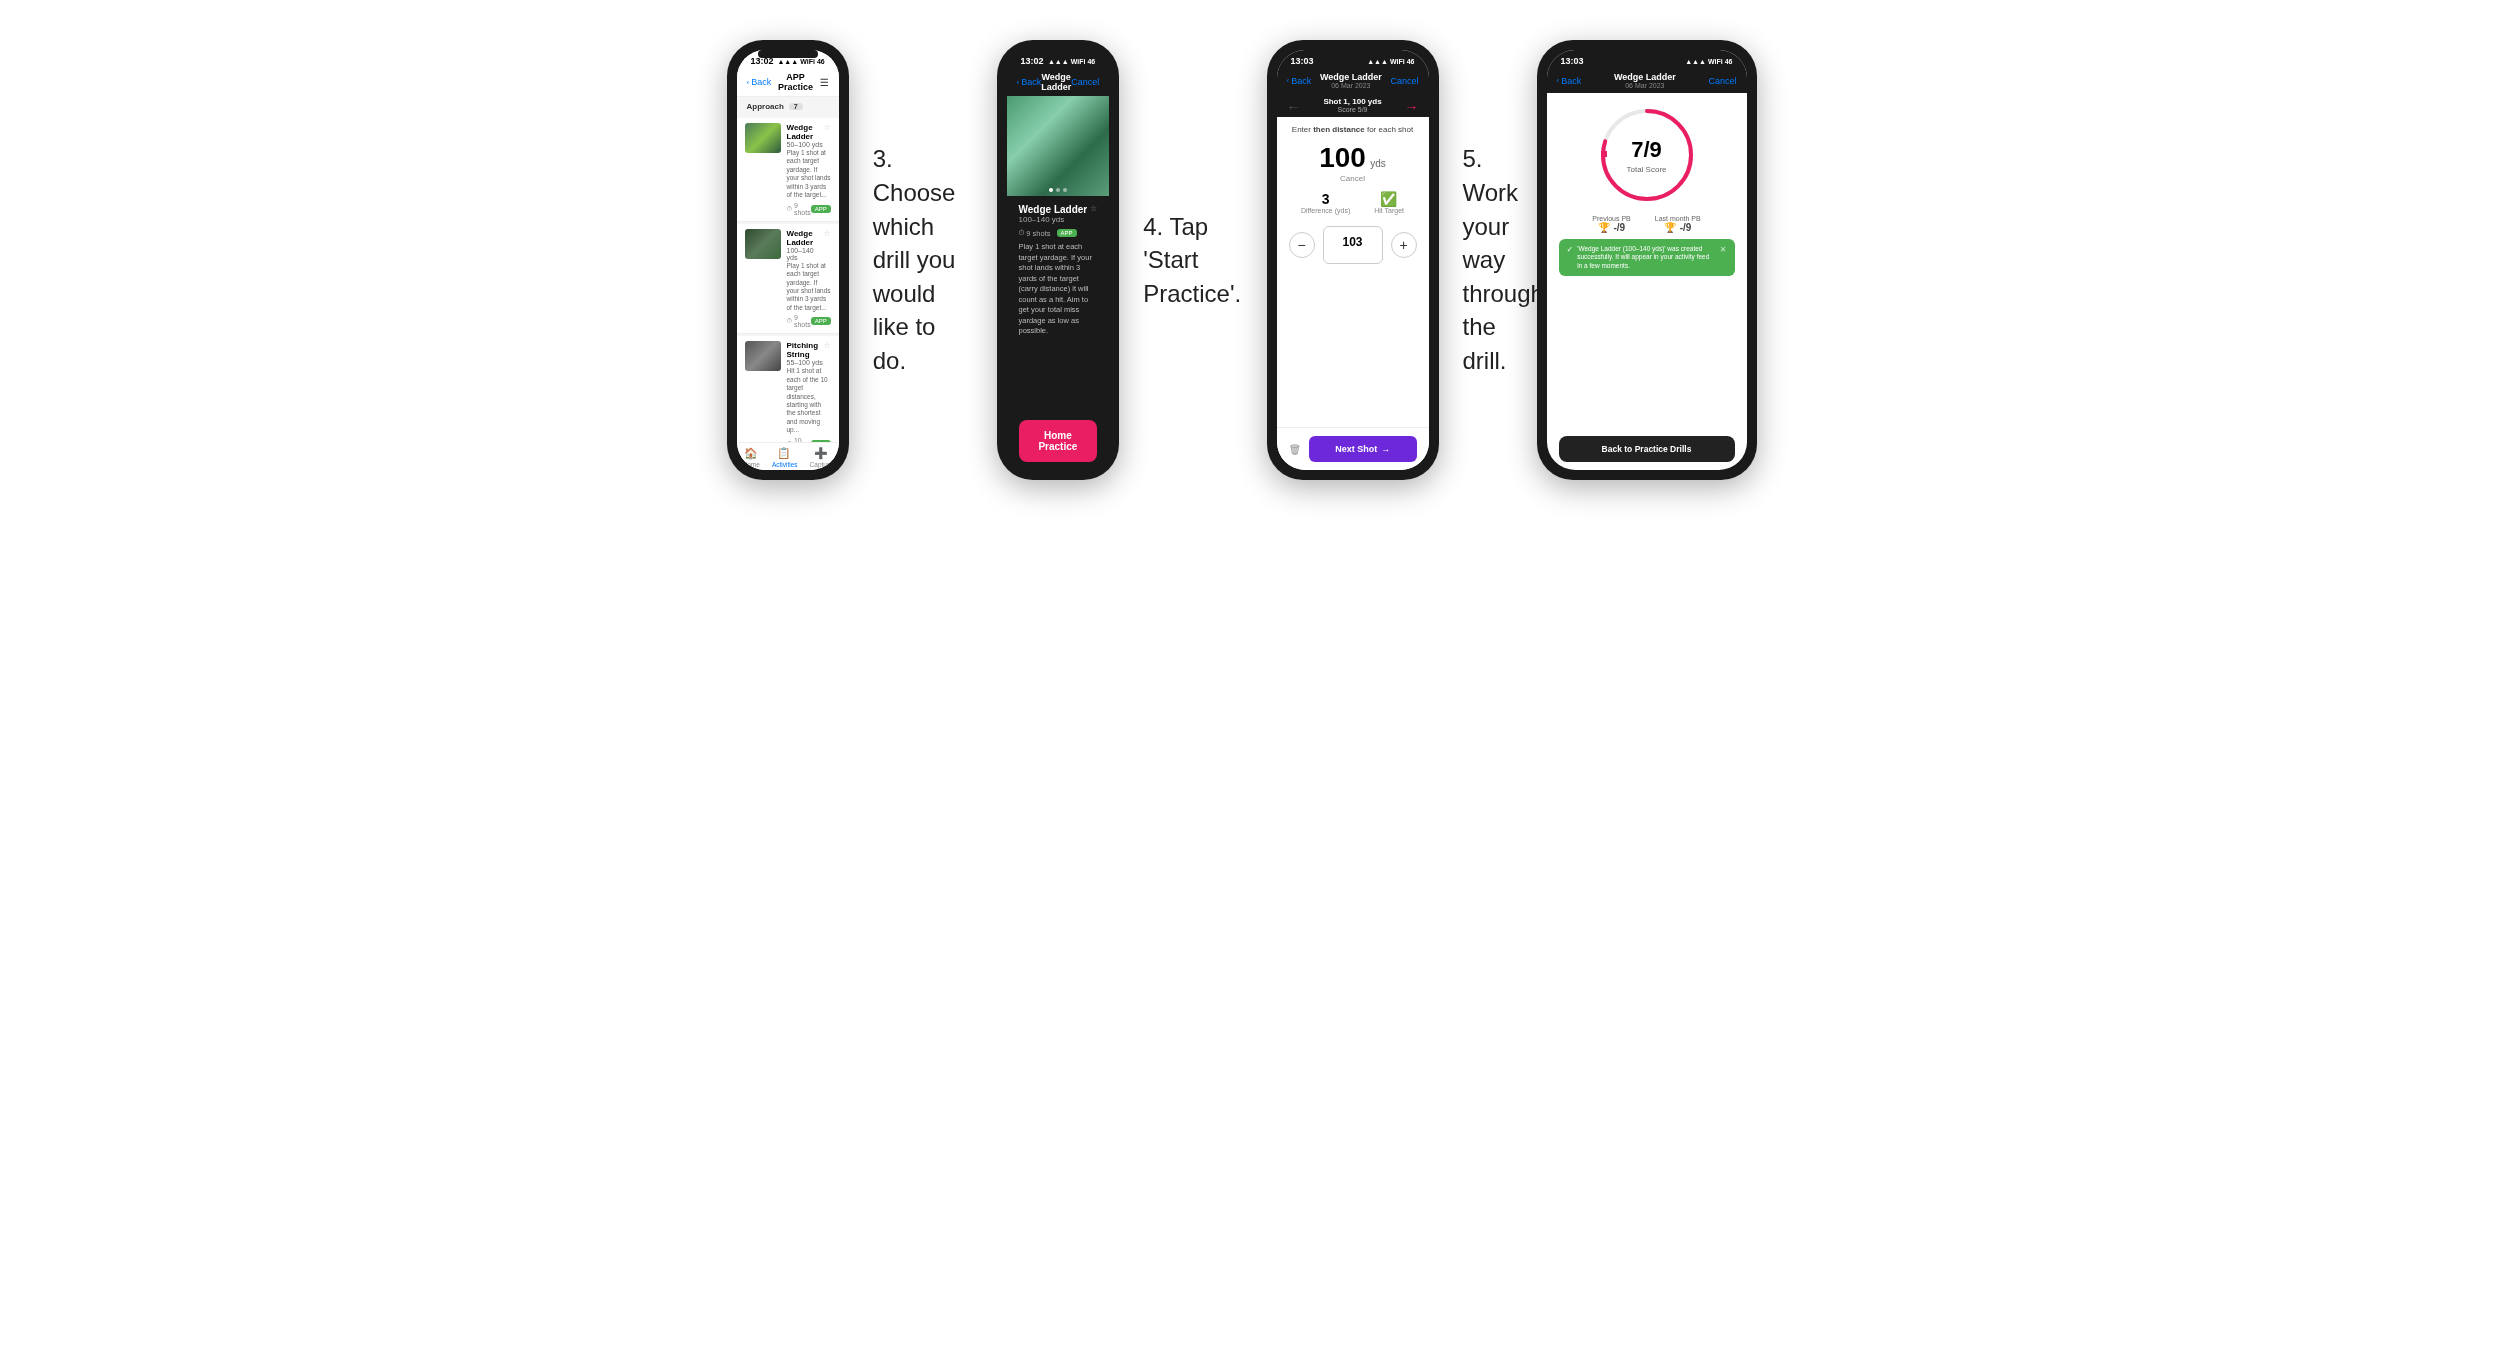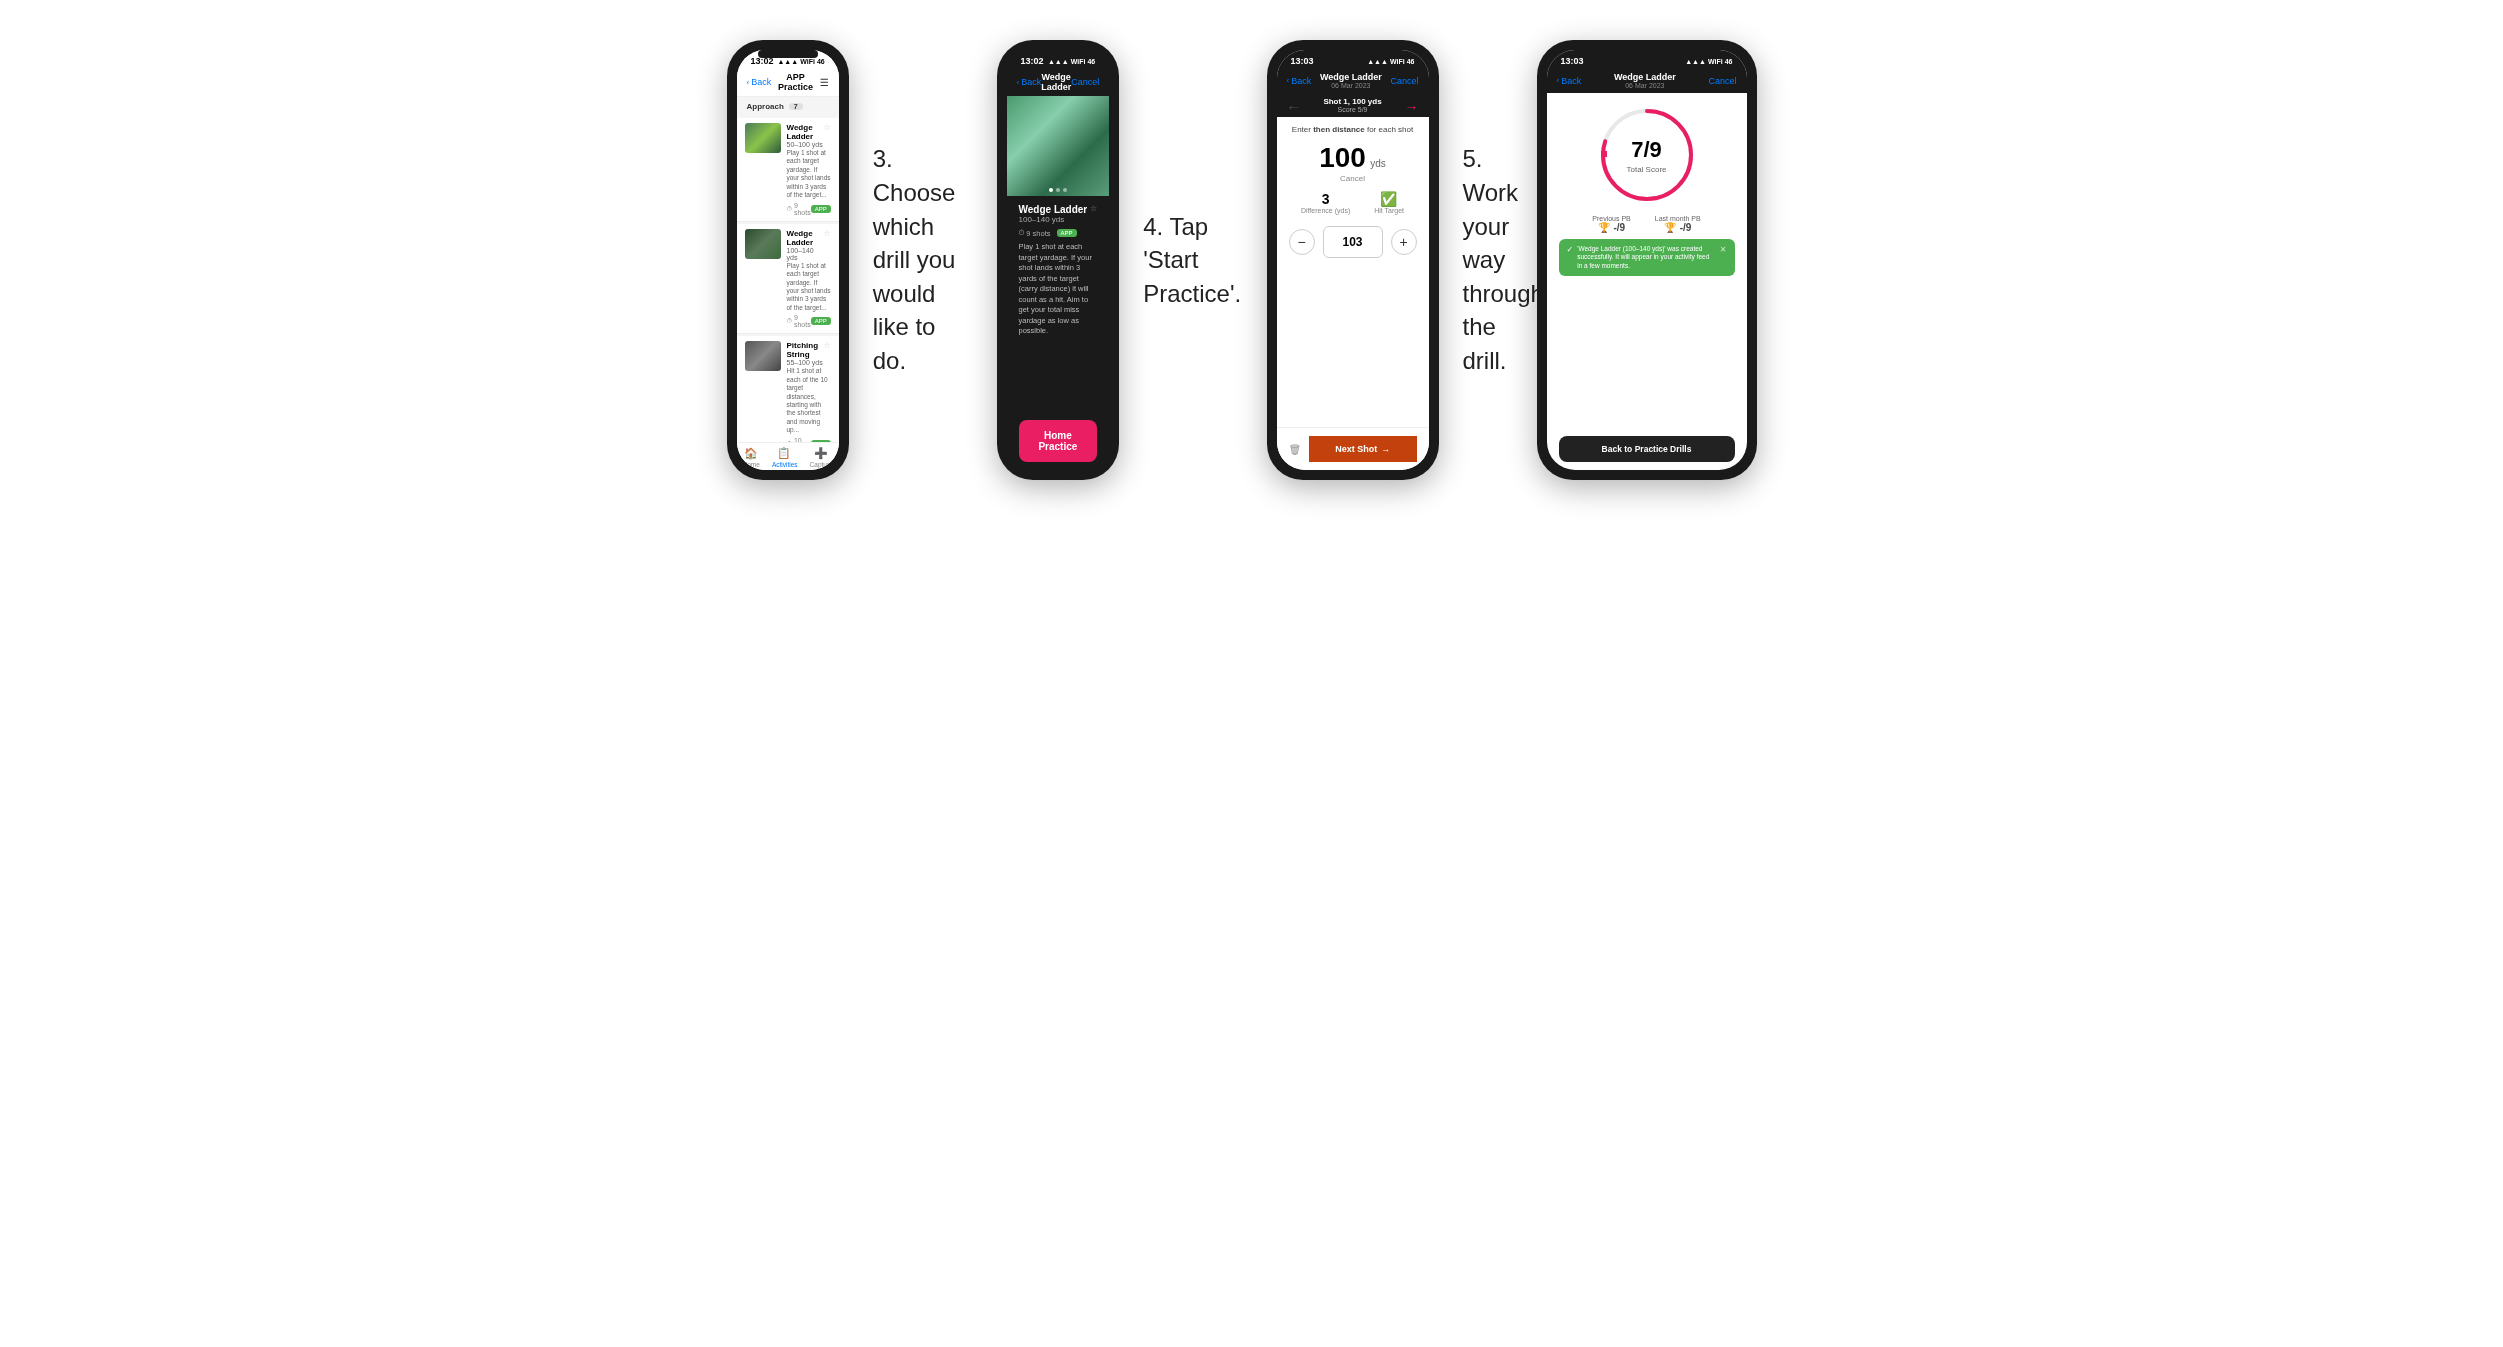--- a/index.html
+++ b/index.html
@@ -132,24 +132,24 @@
     .target-yds { font-size: 28px; font-weight: 800; color: #000; }
     .target-unit { font-size: 10px; font-weight: 400; color: #666; }
     .target-label { font-size: 8px; color: #888; }
     .shot-stats { display: flex; justify-content: center; gap: 24px; }
     .stat-item { text-align: center; }
     .stat-value { font-size: 14px; font-weight: 700; color: #000; }
     .stat-label { font-size: 7px; color: #888; }
     .hit-target-icon { font-size: 14px; color: #4caf50; }
     .input-row { display: flex; align-items: center; justify-content: center; gap: 8px; margin-top: 4px; }
     .input-btn { width: 26px; height: 26px; border: 1.5px solid #ccc; border-radius: 50%; background: #fff; font-size: 14px; color: #333; display: flex; align-items: center; justify-content: center; cursor: pointer; }
-    .input-val { width: 60px; height: 32px; border: 1.5px solid #ccc; border-radius: 6px; font-size: 12px; font-weight: 600; text-align: center; line-height: 30px; color: #000; }
+    .input-val { width: 60px; height: 38px; border: 1.5px solid #ccc; border-radius: 6px; font-size: 12px; font-weight: 600; text-align: center; line-height: 30px; color: #000; }
     .next-shot-bar { display: flex; align-items: center; justify-content: space-between; padding: 8px 12px; border-top: 0.5px solid #eee; background: #fff; }
     .delete-icon { font-size: 10px; color: #888; }
-    .next-shot-btn { flex: 1; margin-left: 8px; padding: 8px; background: #c2410c; border-radius: 0; color: #fff; font-size: 9px; font-weight: 600; text-align: center; display: flex; align-items: center; justify-content: center; gap: 4px; cursor: pointer; }
+    .next-shot-btn { flex: 1; margin-left: 8px; padding: 8px; background: #6d28d9; border-radius: 6px; color: #fff; font-size: 9px; font-weight: 600; text-align: center; display: flex; align-items: center; justify-content: center; gap: 4px; cursor: pointer; }
     .results-content { flex: 1; padding: 8px 12px; display: flex; flex-direction: column; align-items: center; gap: 6px; }
     .score-circle-container { position: relative; width: 100px; height: 100px; margin: 4px auto; }
     .score-circle-svg { width: 100px; height: 100px; }
     .score-text { position: absolute; top: 50%; left: 50%; transform: translate(-50%, -50%); text-align: center; }
     .score-main { font-size: 22px; font-weight: 800; color: #000; }
     .score-sub { font-size: 8px; color: #666; margin-top: 2px; }
     .pb-row { display: flex; gap: 24px; }
     .pb-item { text-align: center; }
     .pb-label { font-size: 7px; color: #666; }
     .pb-val { font-size: 10px; font-weight: 600; color: #444; display: flex; align-items: center; gap: 3px; justify-content: center; }

